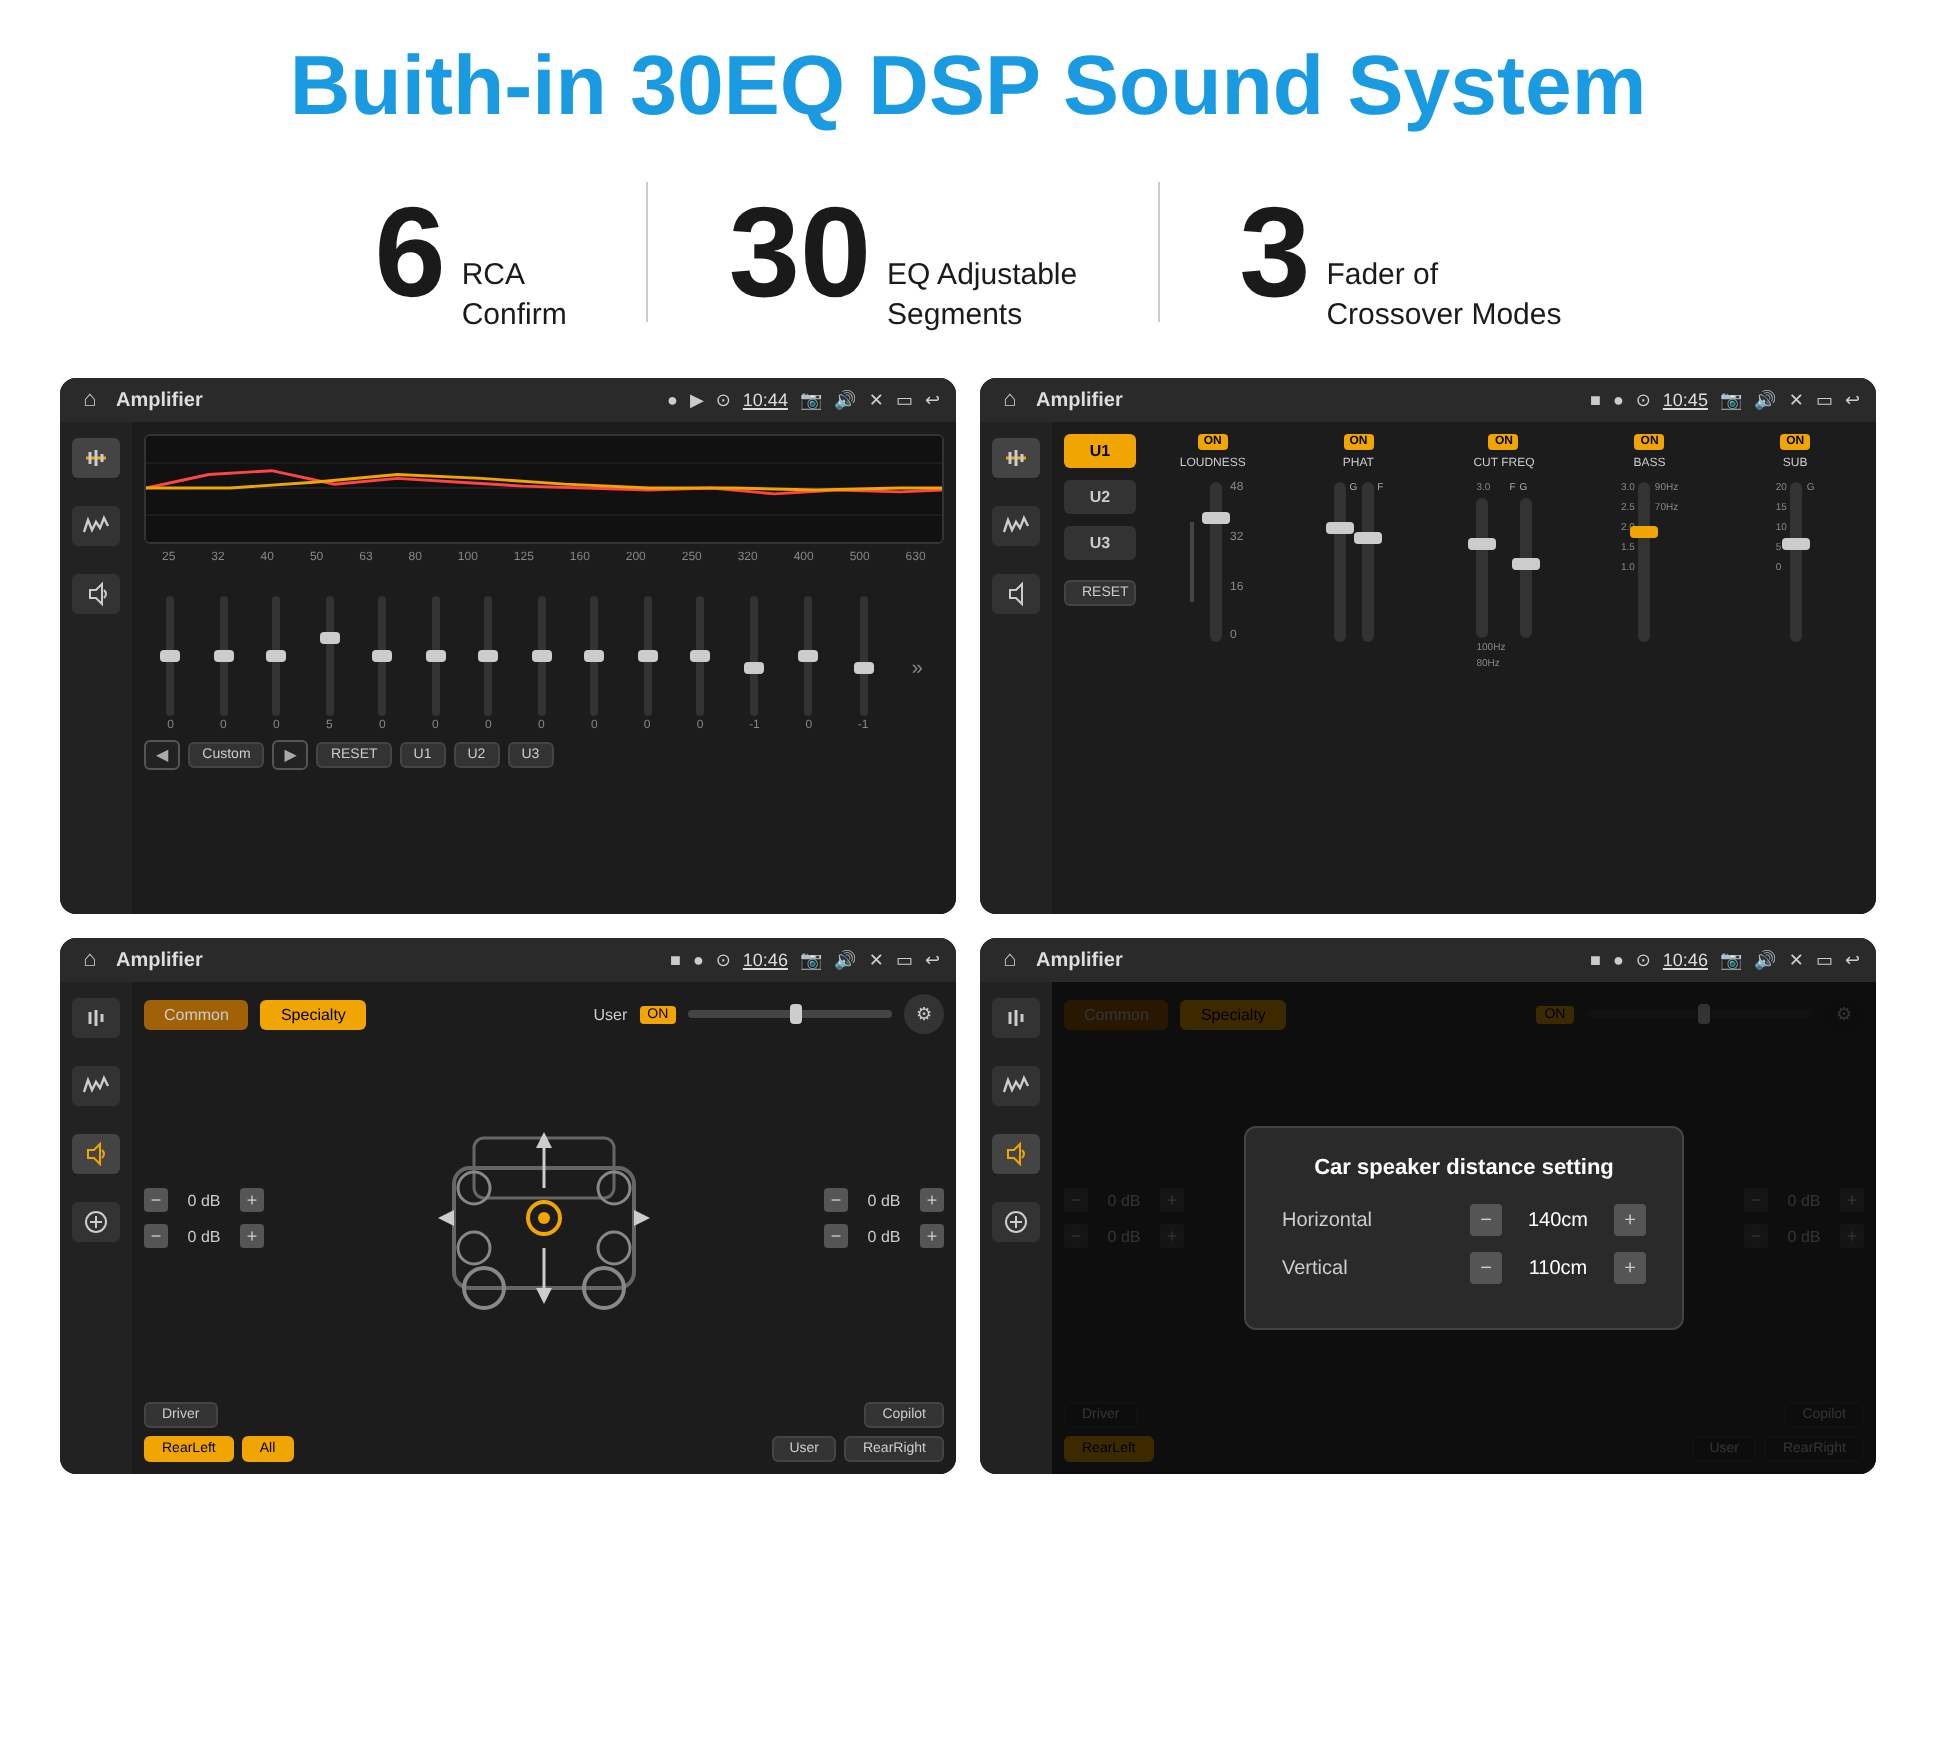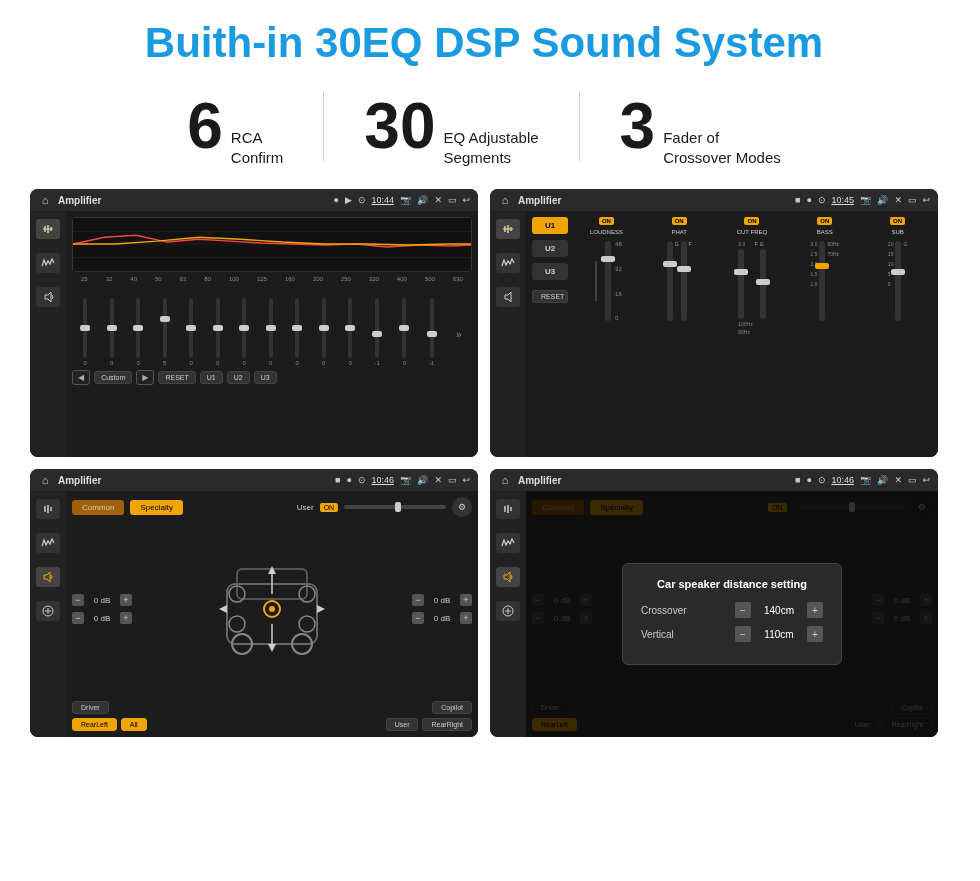--- a/index.html
+++ b/index.html
@@ -1080,21 +1080,21 @@
               <div style="flex:1;"></div>
               <div class="cross-bottom-btn">User</div>
               <div class="cross-bottom-btn">RearRight</div>
             </div>
           </div>
 
           <div class="dialog-overlay">
             <div class="dialog-box">
               <div class="dialog-title">Car speaker distance setting</div>
               <div class="dialog-row">
-                <span class="dialog-row-label">Crossover</span>
+                <span class="dialog-row-label">Horizontal</span>
                 <div class="dialog-controls">
                   <div class="dialog-minus">−</div>
                   <span class="dialog-val">140cm</span>
                   <div class="dialog-plus">+</div>
                 </div>
               </div>
               <div class="dialog-row">
                 <span class="dialog-row-label">Vertical</span>
                 <div class="dialog-controls">
                   <div class="dialog-minus">−</div>

